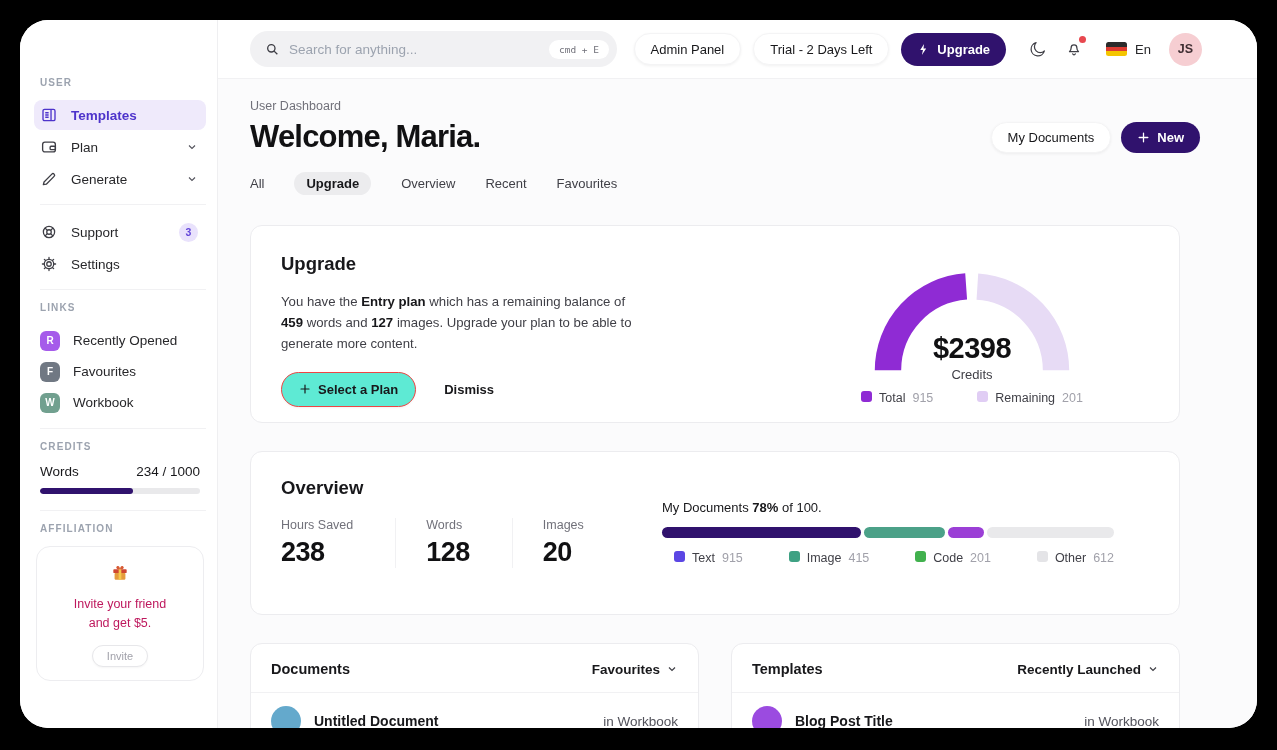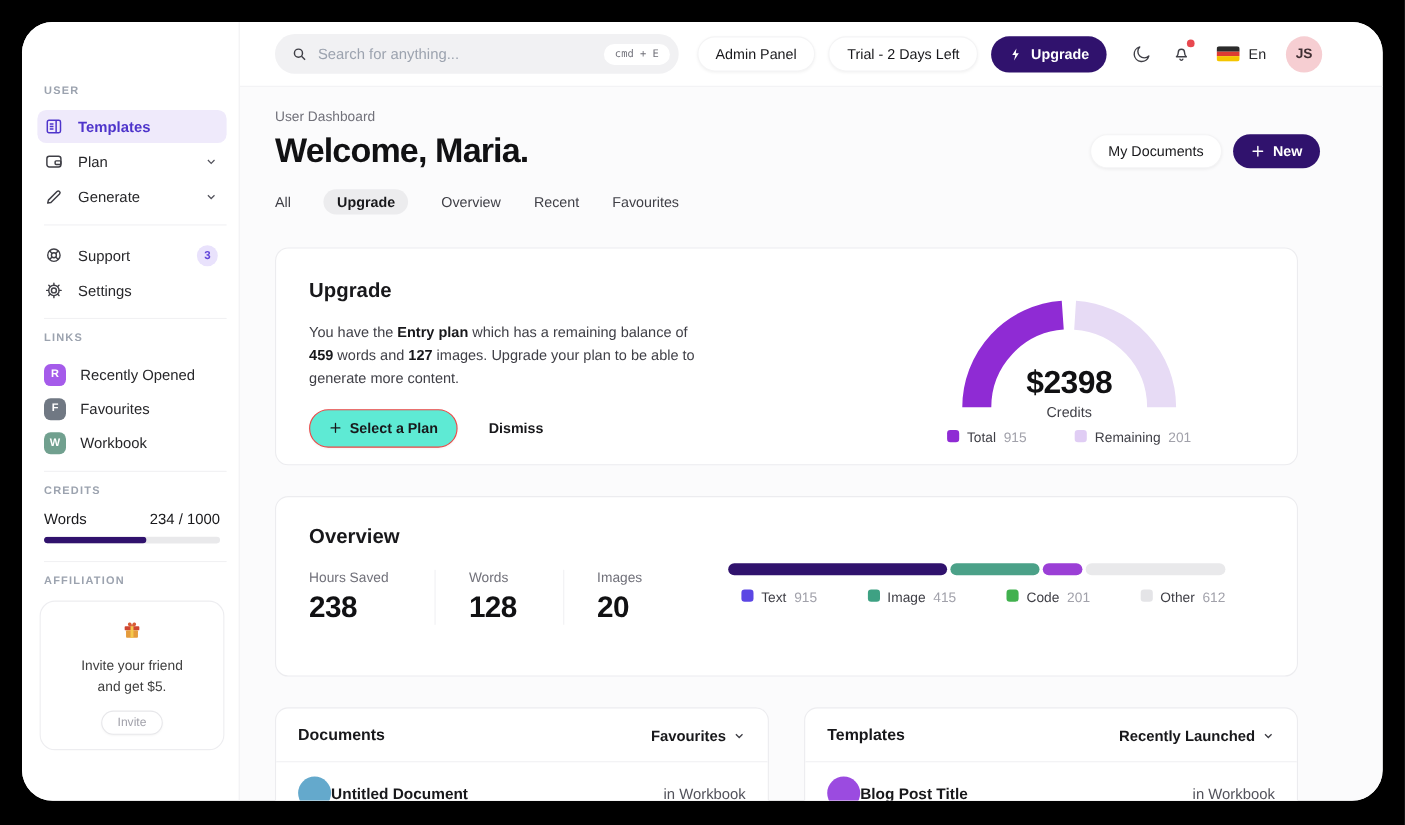--- a/index.html
+++ b/index.html
@@ -16,21 +16,21 @@
   .nav-item .chev { margin-left:auto; width:12px; height:12px; color:#52525b; }
   .nav-badge { margin-left:auto; min-width:19px; height:19px; border-radius:999px; background:#e9e2fc; color:#6245d9; font-size:10.5px; font-weight:700; display:flex; align-items:center; justify-content:center; padding:0 5px; }
   .sb-div { border-top:1px solid #f1f1f3; margin:10px 0 12px 6px; }
   .link-item { display:flex; align-items:center; gap:13px; height:31px; padding:0 6px; font-size:13.5px; color:#27272a; cursor:pointer; }
   .link-sq { width:20px; height:20px; border-radius:6px; color:#fff; font-size:10px; font-weight:700; display:flex; align-items:center; justify-content:center; }
   .credits { margin:2px 6px 0; }
   .credits-row { display:flex; justify-content:space-between; font-size:13.5px; color:#18181b; margin-bottom:9px; }
   .credits-bar { height:6px; border-radius:999px; background:#e9e9eb; overflow:hidden; }
   .credits-fill { height:100%; border-radius:999px; background:#30126d; }
   .aff-box { margin:12px 2px 0; border:1px solid #ededf0; border-radius:14px; padding:16px 10px 13px; text-align:center; }
-  .aff-text { font-size:12.5px; color:#404040; line-height:1.5; margin-top:8px; }
+  .aff-text { font-size:12.5px; color:#be185d; line-height:1.5; margin-top:8px; }
   .invite-btn { display:inline-block; margin-top:12px; border:1px solid #e7e7ea; background:#fff; border-radius:999px; padding:4px 14px; font-size:11px; color:#a1a1aa; cursor:pointer; box-shadow:0 1px 2px rgba(0,0,0,.04); }
 
   
   .main { flex:1; min-width:0; display:flex; flex-direction:column; }
   .topbar { height:59px; flex:0 0 59px; display:flex; align-items:center; padding:0 55px 0 32px; border-bottom:1px solid #f1f1f3; background:#fff; }
   .search { width:367px; height:36px; background:#f1f1f3; border-radius:18px; display:flex; align-items:center; gap:9px; padding:0 8px 0 14px; }
   .search .ic { width:16px; height:16px; color:#3f3f46; flex:0 0 16px; }
   .search input { flex:1; border:0; outline:0; background:transparent; font-size:13.5px; color:#27272a; font-family:"Liberation Sans",sans-serif; }
   .search input::placeholder { color:#9ca3af; }
   .kbd { background:#fff; border-radius:11px; padding:4px 10px; font-family:"DejaVu Sans Mono",monospace; font-size:9.5px; color:#71717a; white-space:nowrap; }
@@ -95,21 +95,21 @@
   .ov-legend { display:flex; justify-content:space-between; margin-top:13px;padding-left:12px; }
 
   
   .bottom-row { display:flex; gap:32px; margin-top:28px; }
   .list-card { flex:1; overflow:hidden; }
   .list-head { display:flex; align-items:center; justify-content:space-between; padding:17px 20px 15px; }
   .list-title { font-size:14.5px; font-weight:600; color:#18181b; }
   .list-filter { display:flex; align-items:center; gap:6px; font-size:13.5px; font-weight:600; color:#18181b; cursor:pointer; }
   .list-filter .chev { width:12px; height:12px; color:#3f3f46; }
   .list-div { border-top:1px solid #f1f1f3; }
-  .list-row { display:flex; align-items:center; padding:13px 20px; cursor:pointer; }
+  .list-row { display:flex; align-items:center; gap:13px; padding:13px 20px; cursor:pointer; }
   .row-avatar { width:30px; height:30px; border-radius:50%; flex:0 0 30px; }
   .row-title { font-size:14px; font-weight:600; color:#18181b; }
   .row-loc { margin-left:auto; font-size:13.5px; color:#52525b; }
 </style>
 </head>
 <body>
 
 <div class="win">
 
   <aside class="sb">
@@ -368,20 +368,21 @@
               <div class="stat-value">128</div>
             </div>
             <div class="stat">
               <div class="stat-label">Images</div>
               <div class="stat-value">20</div>
             </div>
           </div>
         </div>
 
         <div class="ov-right">
+          <div class="ov-progress-title"><span>My Documents </span><b>78%</b><span> of 100.</span></div>
           <div class="stackbar">
             <div class="seg" style="width:44%;background:#30126d"></div>
             <div class="seg" style="width:18%;background:#4ba188"></div>
             <div class="seg" style="width:8%;background:#9b3fd6"></div>
             <div class="seg" style="flex:1;background:#e9e9eb"></div>
           </div>
           <div class="ov-legend">
             <span class="legend-item">
               <span class="sq" style="background:#5b46e4"></span>
               <span>Text</span>

